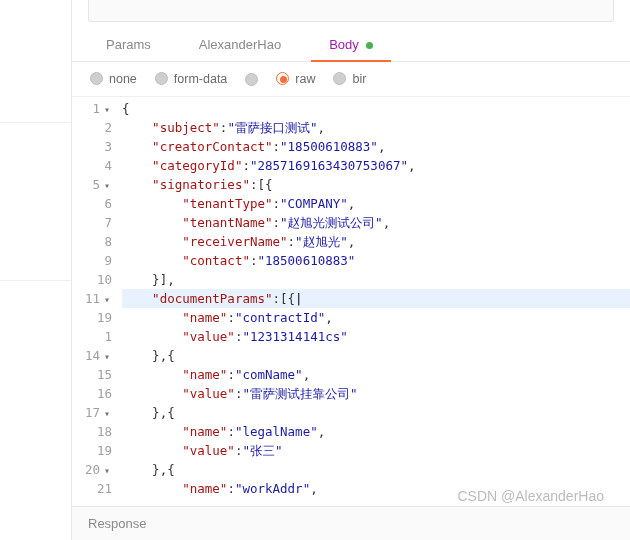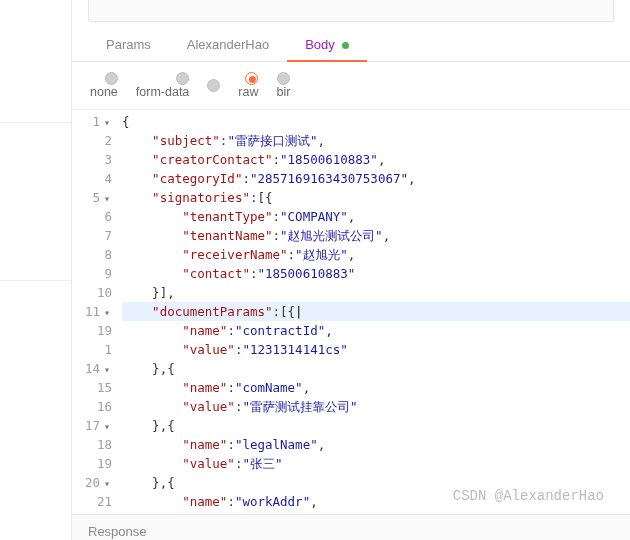--- a/index.html
+++ b/index.html
@@ -33,21 +33,21 @@
     height: 22px;
     margin: 0 16px 6px 16px;
     border: 1px solid #e6e6e6;
     border-top: none;
     border-radius: 0 0 3px 3px;
     background: #fafafa;
   }
   .tabs {
     display: flex;
     align-items: center;
-    gap: 0;
+    gap: 12px;
     padding: 0 16px;
     border-bottom: 1px solid #eaeaea;
     height: 34px;
     color: #8a8a8a;
   }
   .tab {
     padding: 0 18px;
     height: 34px;
     line-height: 34px;
     cursor: pointer;
@@ -74,24 +74,23 @@
     gap: 18px;
     padding: 10px 18px 10px 18px;
     border-bottom: 1px solid #eee;
     color: #6b6b6b;
     font-size: 12.5px;
     white-space: nowrap;
     overflow: hidden;
   }
   .radio {
     display: inline-flex;
-    align-items: flex-end;
-    gap: 0;
+    align-items: flex-start;
+    gap: 6px;
     cursor: pointer;
-    flex-direction: column;
   }
   .radio-circle {
     width: 13px; height: 13px;
     border-radius: 50%;
     border: 1px solid #bdbdbd;
     display: inline-block;
     position: relative;
     background: #fff;
   }
   .radio-circle.grey { background: #cfcfcf; border-color:#bdbdbd; }
@@ -137,35 +136,35 @@
     overflow: hidden;
   }
   .cline { height: 19px; white-space: pre; }
   .cline.hl { background: #e8f2ff; }
   
   .k { color: #a31515; } 
   .s { color: #1a1aa6; } 
   .p { color: #333; }   
   .cursor { color:#000; }
   .response-bar {
-    height: 26px;
+    height: 34px;
     border-top: 1px solid #e5e5e5;
     padding: 0 16px;
     line-height: 34px;
     color: #8a8a8a;
     font-size: 13px;
     background:#fafafa;
   }
   .watermark {
     position: absolute;
     right: 26px;
     bottom: 36px;
     color: rgba(120,120,120,0.5);
     font-size: 14px;
-    font-family: Liberation Mono, monospace;
+    font-family: Liberation Sans, sans-serif;
     pointer-events: none;
   }
 </style>
 </head>
 <body>
 
 <div class="left-gutter">
   <div class="sep1"></div>
   <div class="sep2"></div>
 </div>

